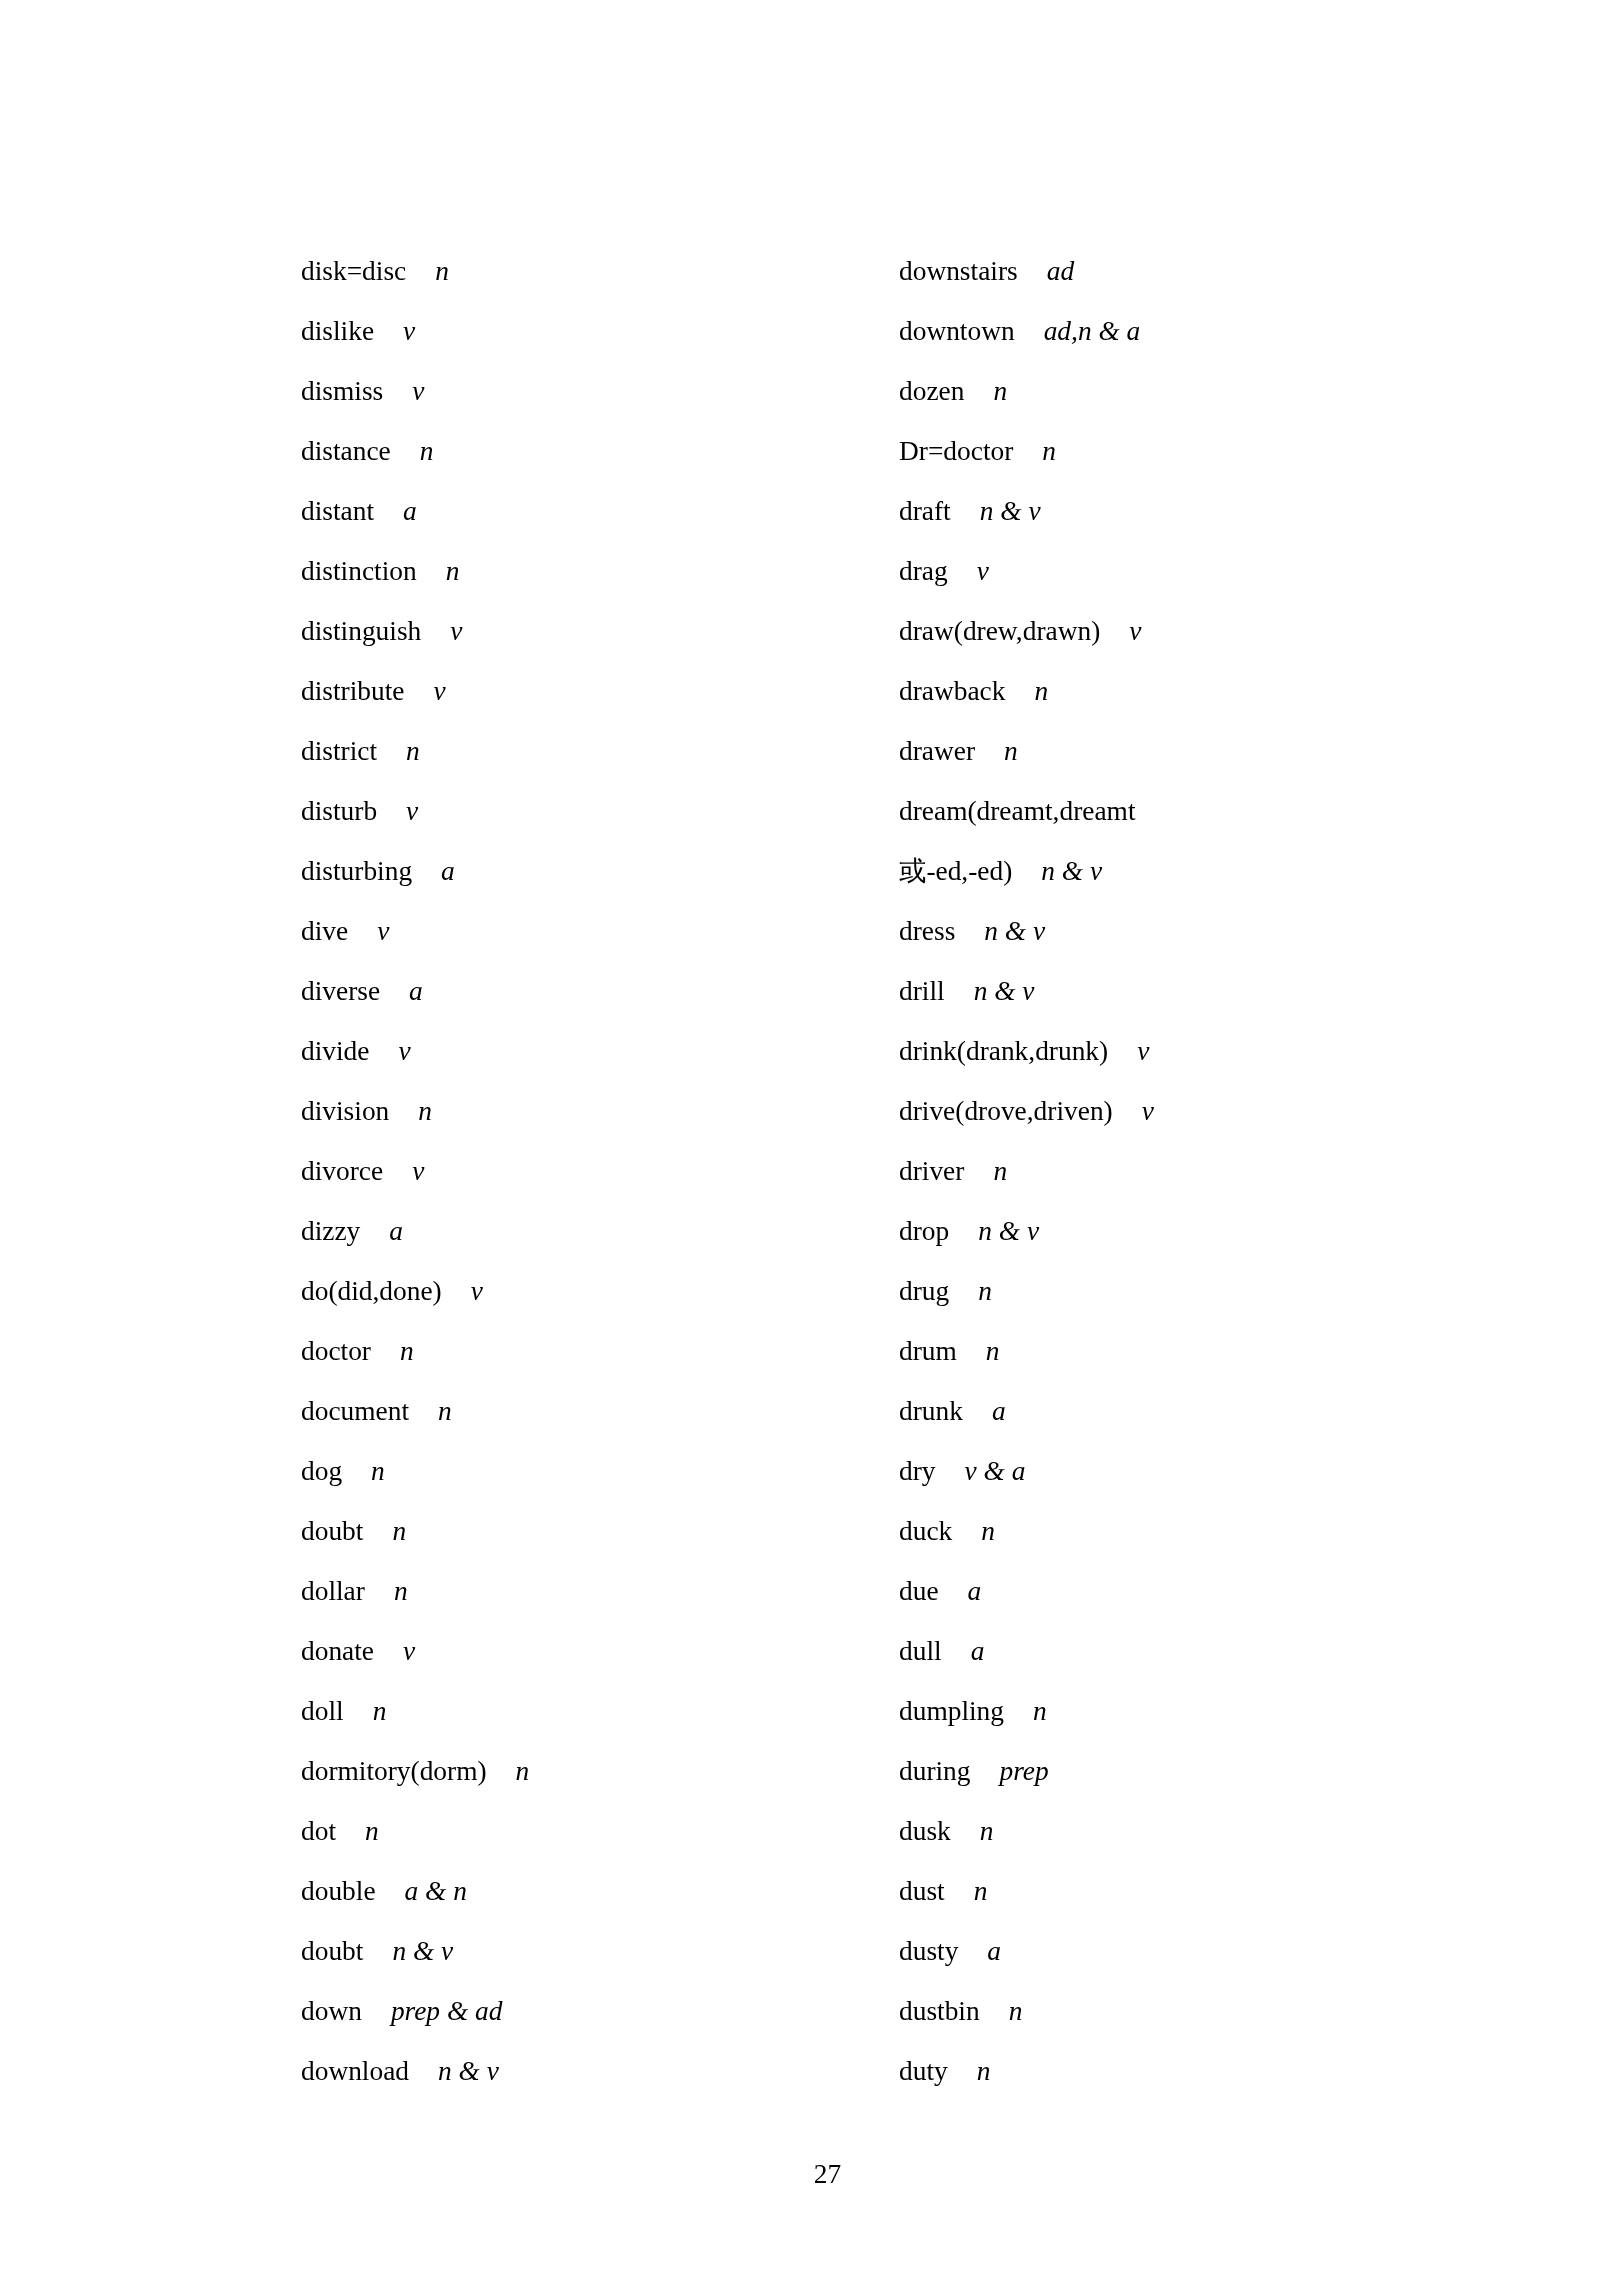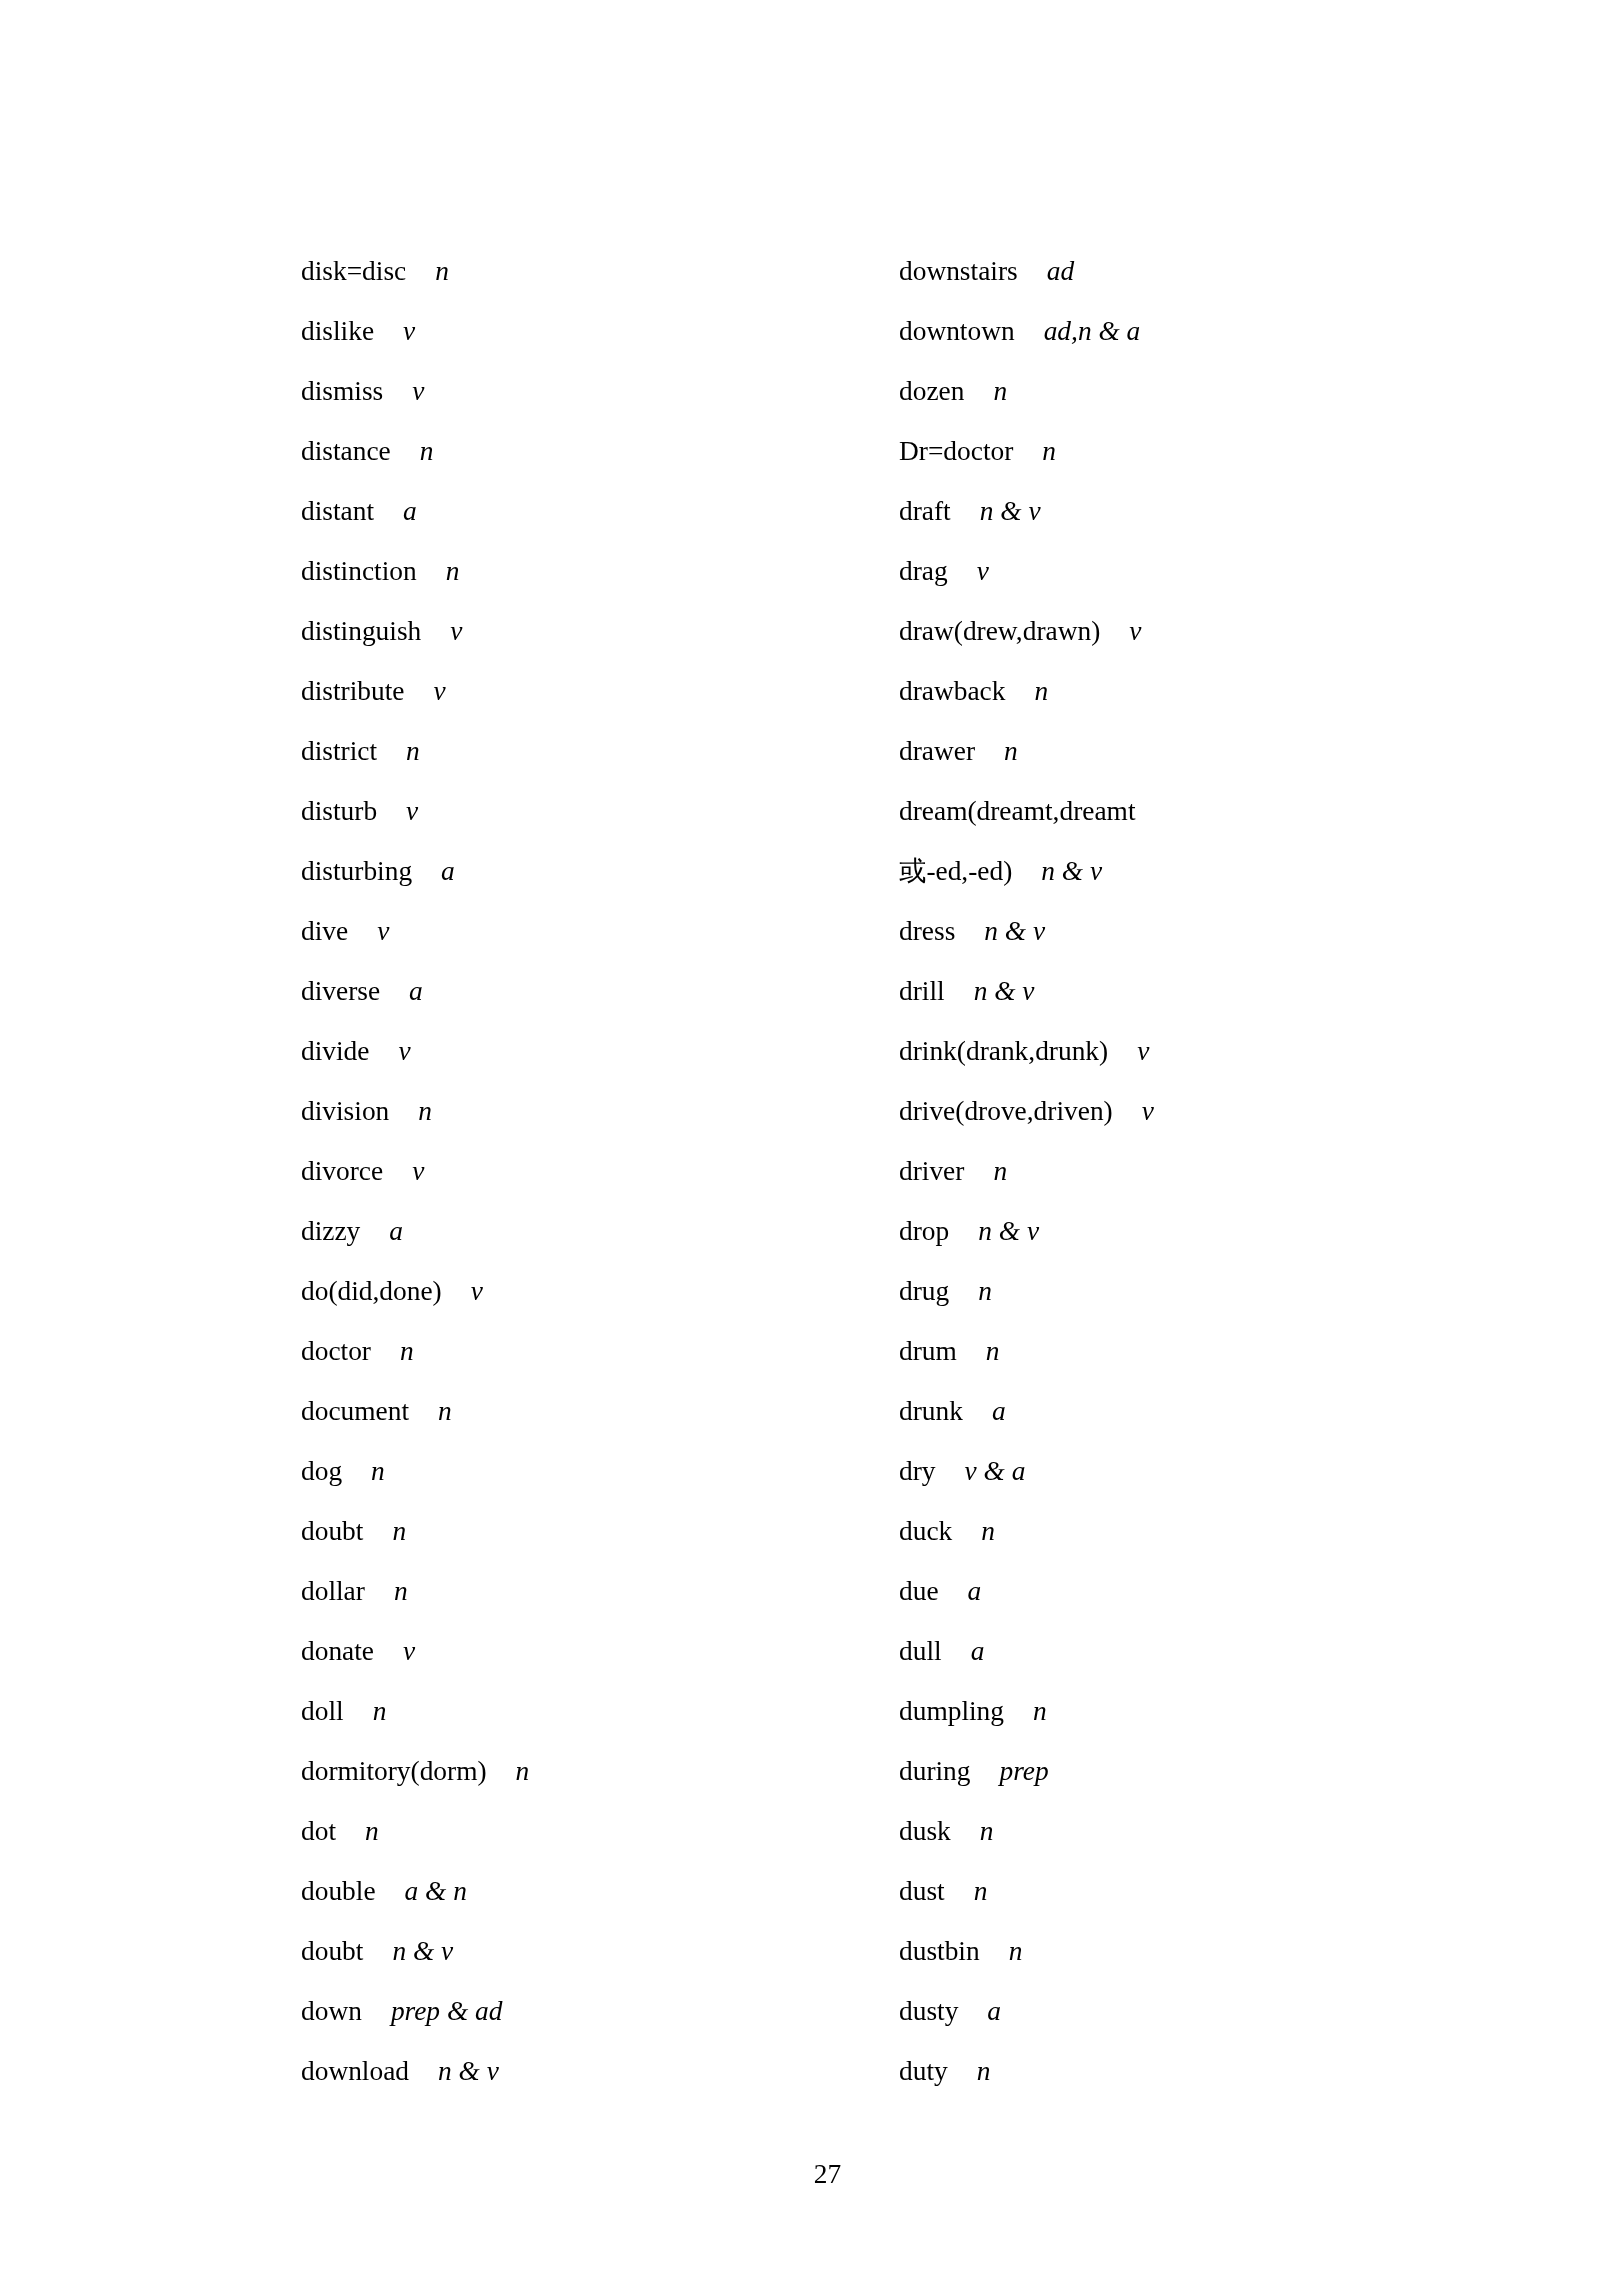--- a/index.html
+++ b/index.html
@@ -111,19 +111,19 @@
       <div class="row"><span class="word">drum</span><span class="pos">n</span></div>
       <div class="row"><span class="word">drunk</span><span class="pos">a</span></div>
       <div class="row"><span class="word">dry</span><span class="pos">v &amp; a</span></div>
       <div class="row"><span class="word">duck</span><span class="pos">n</span></div>
       <div class="row"><span class="word">due</span><span class="pos">a</span></div>
       <div class="row"><span class="word">dull</span><span class="pos">a</span></div>
       <div class="row"><span class="word">dumpling</span><span class="pos">n</span></div>
       <div class="row"><span class="word">during</span><span class="pos">prep</span></div>
       <div class="row"><span class="word">dusk</span><span class="pos">n</span></div>
       <div class="row"><span class="word">dust</span><span class="pos">n</span></div>
+      <div class="row"><span class="word">dusty</span><span class="pos">a</span></div>
       <div class="row"><span class="word">dustbin</span><span class="pos">n</span></div>
-      <div class="row"><span class="word">dusty</span><span class="pos">a</span></div>
       <div class="row"><span class="word">duty</span><span class="pos">n</span></div>
     </div>
   <div class="footer">27</div>
 </div>
 
 
 </body></html>

